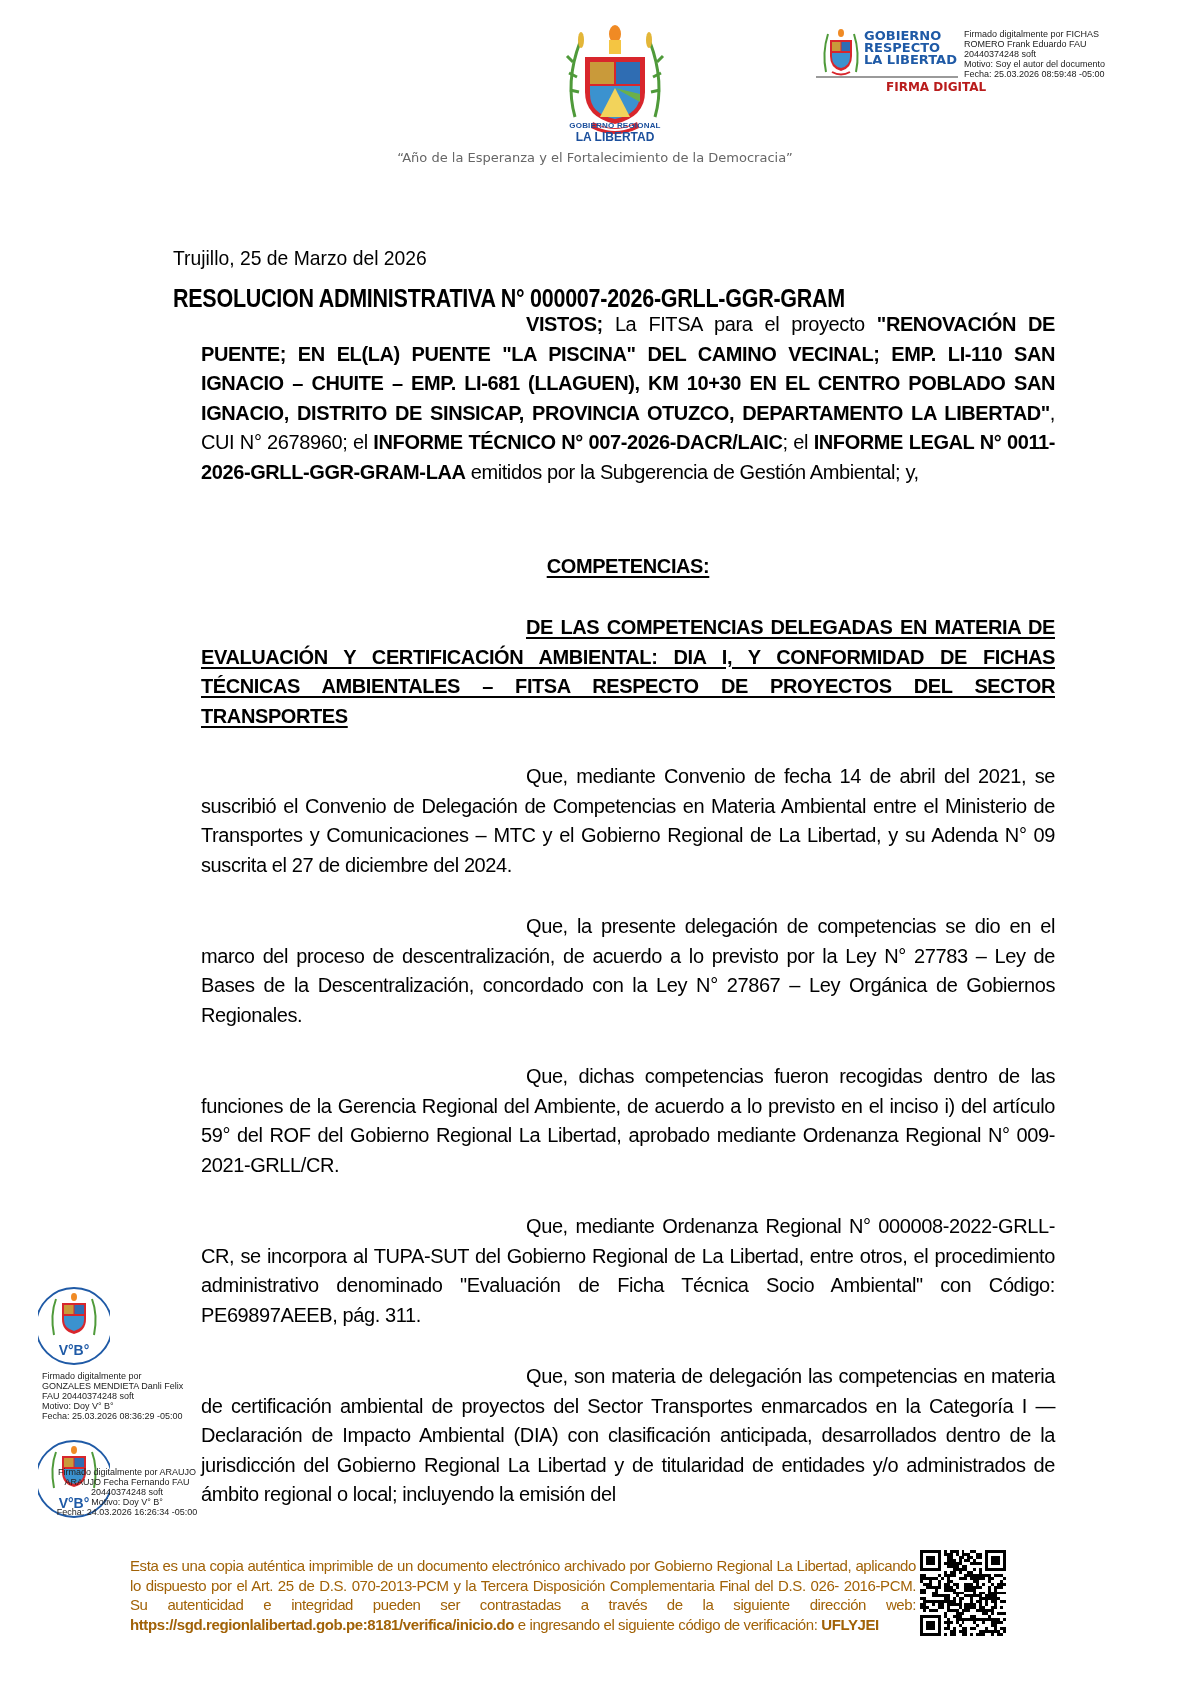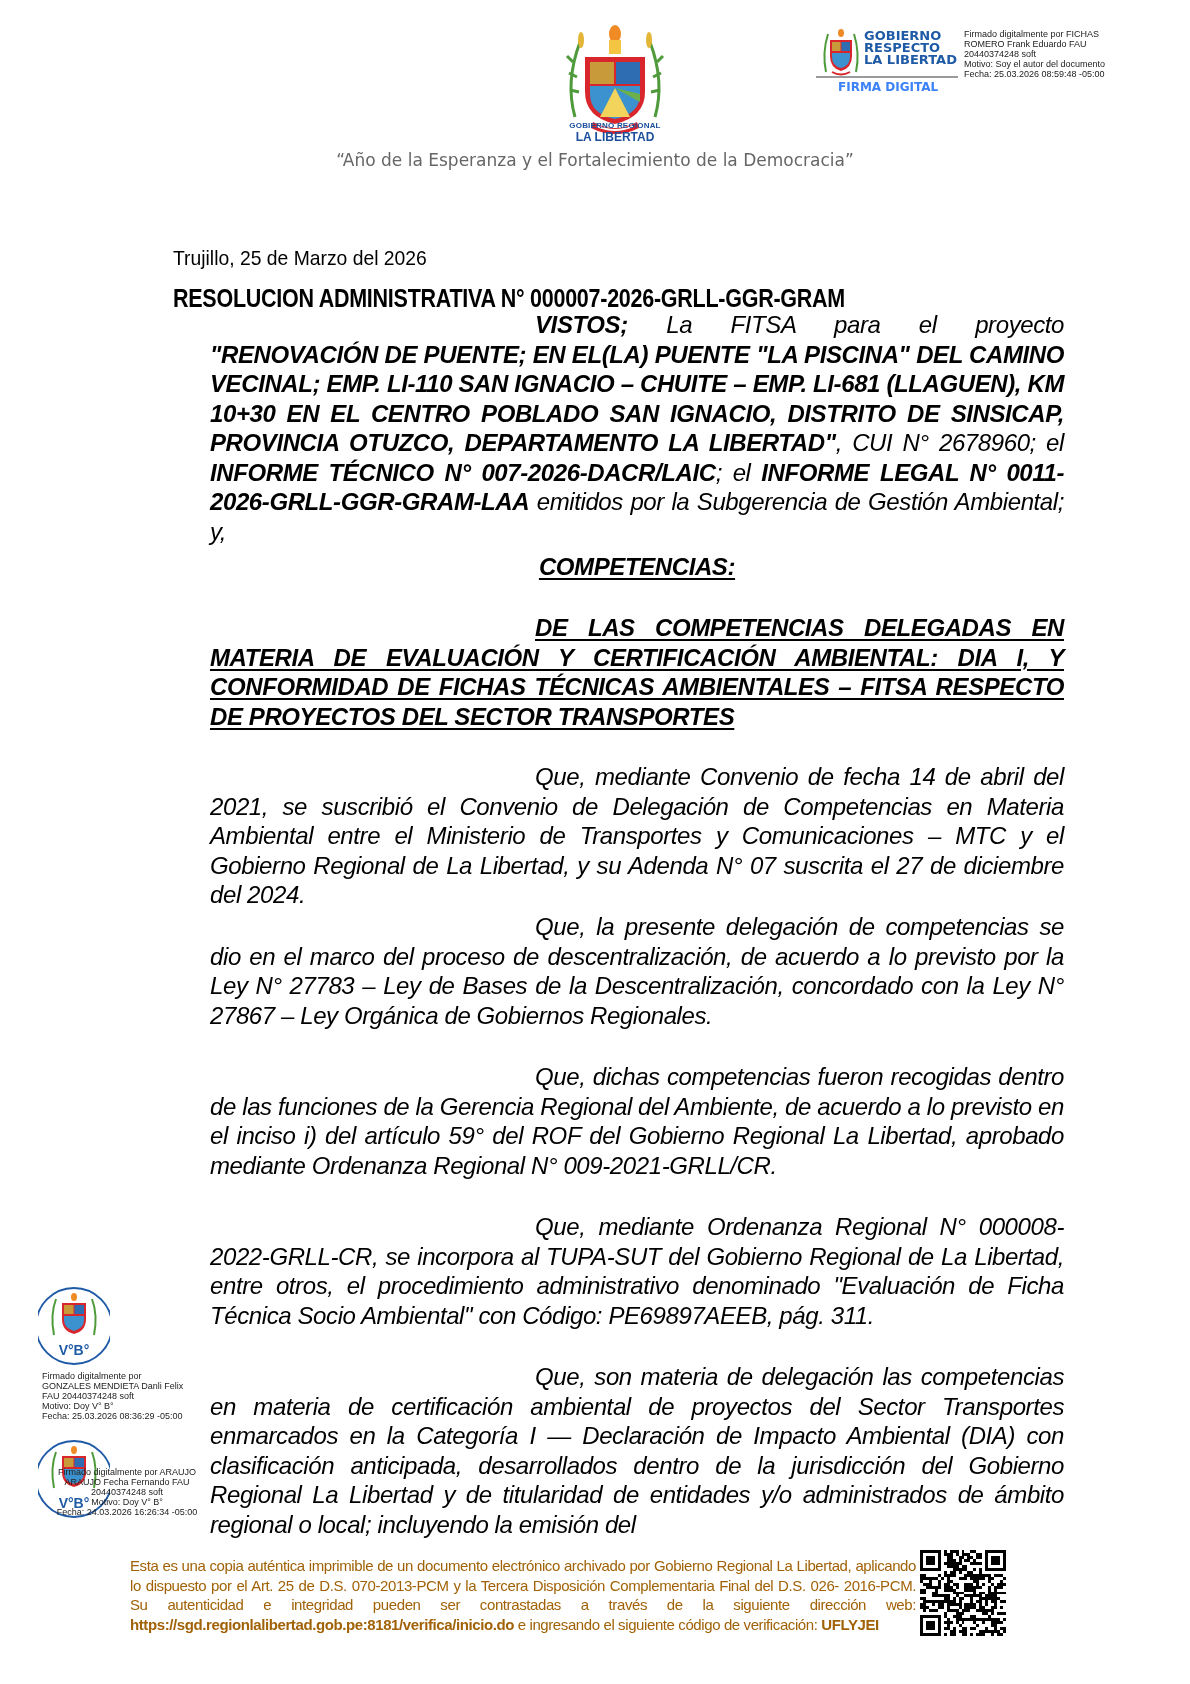--- a/index.html
+++ b/index.html
@@ -6,39 +6,39 @@
   body { width: 1190px; height: 1684px; position: relative; overflow: hidden;
          font-family: "Liberation Sans", sans-serif; color: #000; }
   .abs { position: absolute; }
 
   
   .crest-top { left: 555px; top: 22px; width: 120px; height: 120px; }
   .crest-caption1 { left: 540px; top: 121px; width: 150px; text-align: center;
                     font-size: 8px; font-weight: bold; color: #1b4f9c; letter-spacing: 0.2px; }
   .crest-caption2 { left: 540px; top: 130px; width: 150px; text-align: center;
                     font-size: 12px; font-weight: bold; color: #1b4f9c; }
-  .motto { left: 300px; top: 150px; width: 590px; text-align: center; font-size: 17px;
+  .motto { left: 300px; top: 150px; width: 590px; text-align: center; font-size: 13px;
            color: #666; font-family: "DejaVu Sans", sans-serif; }
 
   
   .fd-crest { left: 820px; top: 28px; width: 42px; height: 50px; }
   .fd-name { left: 864px; top: 30px; font-size: 13px; font-weight: 700; color: #1f5aa6;
              line-height: 12px; font-family: "DejaVu Sans", sans-serif; }
   .fd-line { left: 816px; top: 76px; width: 142px; height: 2px; background: #9a9a9a; }
-  .fd-label { left: 838px; top: 80px; font-size: 12px; font-weight: 900; color: #3b82f6;
+  .fd-label { left: 886px; top: 80px; font-size: 12px; font-weight: 900; color: #b91c1c;
               font-family: "DejaVu Sans", sans-serif; }
   .fd-text { left: 964px; top: 29px; font-size: 9px; line-height: 10px; color: #222; width: 225px; }
 
   
   .date { left: 173px; top: 246px; font-size: 21px; transform: scaleX(0.92); transform-origin: left; }
   .title { left: 173px; top: 284px; font-size: 25px; font-weight: bold; white-space: nowrap;
            transform: scaleX(0.86); transform-origin: left; letter-spacing: -0.3px; }
 
   
-  .body { left: 210px; width: 854px; font-size: 24px; line-height: 29.5px; text-align: justify; font-style: italic; }
+  .body { left: 201px; width: 854px; font-size: 20px; line-height: 29.5px; text-align: justify; }
   .body .ind { display: inline-block; width: 325px; }
   .narrow { letter-spacing: -0.4px; }
   b { font-weight: bold; }
   .u { text-decoration: underline; text-decoration-thickness: 2px; text-underline-offset: 3px; }
   .center { text-align: center; }
 
   
   .vb { left: 38px; width: 72px; height: 82px; }
   .vb-text { left: 42px; font-size: 9px; line-height: 10px; color: #222; width: 170px; }
 
@@ -100,21 +100,21 @@
 <div class="abs title">RESOLUCION ADMINISTRATIVA N° 000007-2026-GRLL-GGR-GRAM</div>
 
 <div class="abs body narrow" style="top:310px;"><span class="ind"></span><b>VISTOS;</b><span> La FITSA para el proyecto </span><b>"RENOVACIÓN DE PUENTE; EN EL(LA) PUENTE "LA PISCINA" DEL CAMINO VECINAL; EMP. LI-110 SAN IGNACIO – CHUITE – EMP. LI-681 (LLAGUEN), KM 10+30 EN EL CENTRO POBLADO SAN IGNACIO, DISTRITO DE SINSICAP, PROVINCIA OTUZCO, DEPARTAMENTO LA LIBERTAD"</b><span>, CUI N° 2678960; el </span><b>INFORME TÉCNICO N° 007-2026-DACR/LAIC</b><span>; el </span><b>INFORME LEGAL N° 0011-2026-GRLL-GGR-GRAM-LAA</b><span> emitidos por la Subgerencia de Gestión Ambiental; y,</span></div>
 
 <div class="abs body center" style="top:552px;">
   <b class="u narrow">COMPETENCIAS:</b>
 </div>
 
 <div class="abs body narrow" style="top:613px;"><span class="ind"></span><b class="u">DE LAS COMPETENCIAS DELEGADAS EN MATERIA DE EVALUACIÓN Y CERTIFICACIÓN AMBIENTAL: DIA I, Y CONFORMIDAD DE FICHAS TÉCNICAS AMBIENTALES – FITSA RESPECTO DE PROYECTOS DEL SECTOR TRANSPORTES</b></div>
 
-<div class="abs body narrow" style="top:762px;"><span class="ind"></span><span>Que, mediante Convenio de fecha 14 de abril del 2021, se suscribió el Convenio de Delegación de Competencias en Materia Ambiental entre el Ministerio de Transportes y Comunicaciones – MTC y el Gobierno Regional de La Libertad, y su Adenda N° 07 suscrita el 27 de diciembre del 2024.</span></div>
+<div class="abs body narrow" style="top:762px;"><span class="ind"></span><span>Que, mediante Convenio de fecha 14 de abril del 2021, se suscribió el Convenio de Delegación de Competencias en Materia Ambiental entre el Ministerio de Transportes y Comunicaciones – MTC y el Gobierno Regional de La Libertad, y su Adenda N° 09 suscrita el 27 de diciembre del 2024.</span></div>
 <div class="abs body narrow" style="top:912px;"><span class="ind"></span><span>Que, la presente delegación de competencias se dio en el marco del proceso de descentralización, de acuerdo a lo previsto por la Ley N° 27783 – Ley de Bases de la Descentralización, concordado con la Ley N° 27867 – Ley Orgánica de Gobiernos Regionales.</span></div>
 <div class="abs body narrow" style="top:1062px;"><span class="ind"></span><span>Que, dichas competencias fueron recogidas dentro de las funciones de la Gerencia Regional del Ambiente, de acuerdo a lo previsto en el inciso i) del artículo 59° del ROF del Gobierno Regional La Libertad, aprobado mediante Ordenanza Regional N° 009-2021-GRLL/CR.</span></div>
 <div class="abs body narrow" style="top:1212px;"><span class="ind"></span><span>Que, mediante Ordenanza Regional N° 000008-2022-GRLL-CR, se incorpora al TUPA-SUT del Gobierno Regional de La Libertad, entre otros, el procedimiento administrativo denominado "Evaluación de Ficha Técnica Socio Ambiental" con Código: PE69897AEEB, pág. 311.</span></div>
 <div class="abs body narrow" style="top:1362px;"><span class="ind"></span><span>Que, son materia de delegación las competencias en materia de certificación ambiental de proyectos del Sector Transportes enmarcados en la Categoría I — Declaración de Impacto Ambiental (DIA) con clasificación anticipada, desarrollados dentro de la jurisdicción del Gobierno Regional La Libertad y de titularidad de entidades y/o administrados de ámbito regional o local; incluyendo la emisión del</span></div>
 
 <svg class="abs vb" style="top:1285px;" viewBox="0 0 72 82">
   <circle cx="36" cy="41" r="38" fill="#fff" stroke="#1f5aa6" stroke-width="2"></circle>
   <path d="M16 50 Q12 30 18 14" stroke="#4f9a3a" stroke-width="2" fill="none"></path>
   <path d="M56 50 Q60 30 54 14" stroke="#4f9a3a" stroke-width="2" fill="none"></path>
   <ellipse cx="36" cy="12" rx="3" ry="4" fill="#f08a24"></ellipse>

